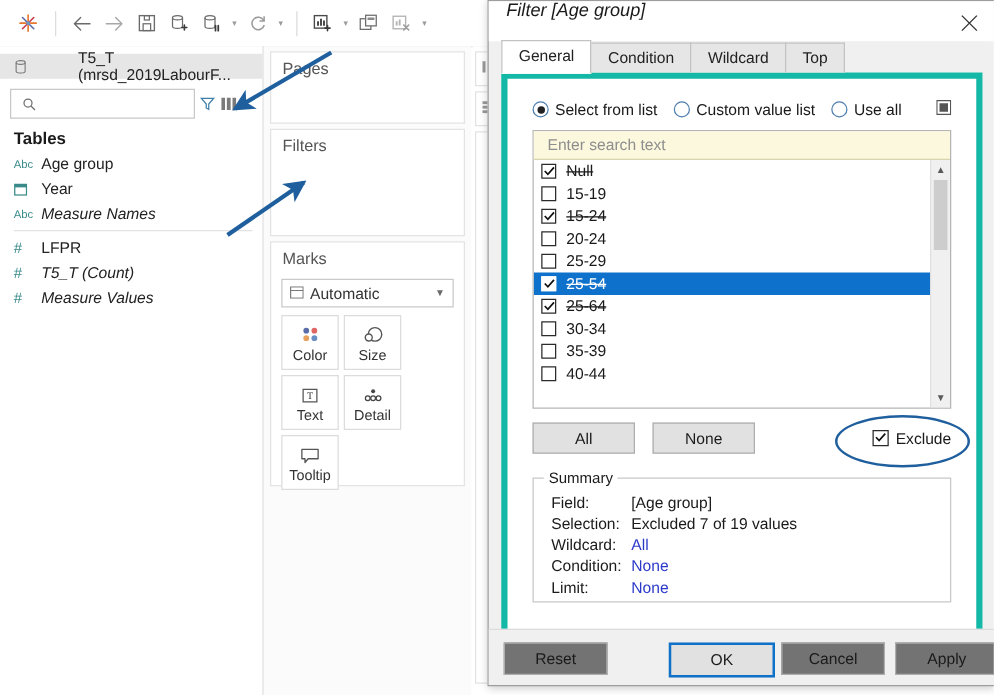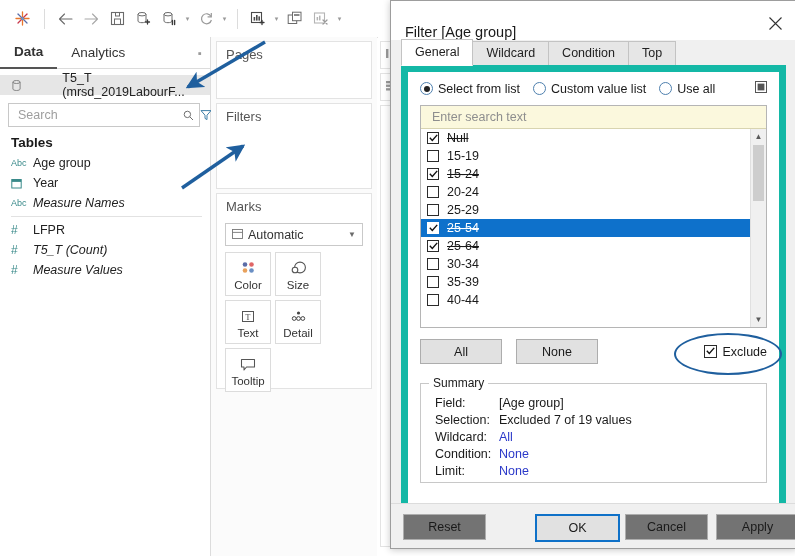--- a/index.html
+++ b/index.html
@@ -62,31 +62,31 @@
 
   
   #sheet{left:378px;top:37px;width:417px;height:519px;background:#fff;}
   .shelf{border:1px solid #e3e3e3;margin:4px 4px 0 2px;height:26px;display:flex;align-items:center;
          padding-left:4px;color:#9a9a9a;background:#fff;}
   #view-area{border:1px solid #e3e3e3;margin:4px 4px 0 2px;height:440px;background:#fff;}
 
   
   #dialog{left:390px;top:0;width:405px;height:547px;background:#f0f0f0;
           border:1px solid #9d9d9d;box-shadow:0 1px 7px rgba(0,0,0,.22);}
-  #dlg-titlebar{height:39px;background:#fff;display:flex;align-items:flex-end;}
+  #dlg-titlebar{height:32px;background:#fff;display:flex;align-items:flex-start;font-style:italic;}
   #dlg-title{margin-left:14px;font-size:14.5px;color:#1a1a1a;}
   #dlg-close{margin-left:auto;width:42px;height:34px;display:flex;align-items:center;justify-content:center;color:#333;}
   #dlg-body{margin:0 10px;background:#f0f0f0;}
 
   #dlg-tabs{display:flex;height:25px;align-items:flex-end;position:relative;z-index:2;}
   .dtab{height:23px;line-height:23px;padding:0 13px;font-size:12.5px;color:#222;
         border:1px solid #c3c3c3;border-bottom:none;background:#e6e6e6;margin-right:-1px;}
   .dtab.active{background:#fff;height:25px;line-height:25px;border-bottom:1px solid #fff;
                position:relative;margin-bottom:-1px;}
-  #dtab-panel{border:7px solid #14b8a6;background:#fff;padding:0;height:462px;position:relative;margin-top:0;}
+  #dtab-panel{border:5px solid #14b8a6;background:#fff;padding:8px;height:462px;position:relative;margin-top:0;}
 
   #radio-row{display:flex;align-items:center;height:33px;padding:0 12px;}
   .radio{display:flex;align-items:center;margin-right:13px;font-size:12.5px;color:#1a1a1a;}
   .rdot{width:13px;height:13px;border:1.4px solid #4e7fae;border-radius:50%;margin-right:5px;
         display:flex;align-items:center;justify-content:center;background:#fff;box-sizing:border-box;}
   .rdot .inner{width:6px;height:6px;border-radius:50%;background:#222;}
   #list-menu-icon{margin-left:auto;color:#444;}
 
   #listbox{margin:0 12px;border:1px solid #b5b5b5;background:#fff;}
   #search-field{height:22px;background:#fbf8dd;border-bottom:1px solid #d8d4b0;
@@ -217,41 +217,35 @@
         <rect x="1.5" y="2" width="10" height="10" fill="none" stroke="#b4b4b4" stroke-width="1.1"></rect>
         <rect x="3.6" y="6" width="1.5" height="3.4" fill="#b4b4b4"></rect>
         <rect x="6" y="4.6" width="1.5" height="4.8" fill="#b4b4b4"></rect>
         <path d="M10 9 L14 13 M14 9 L10 13" stroke="#9a9a9a" stroke-width="1.3" stroke-linecap="round"></path>
       </svg>
   </div>
   <div class="tb-caret">▾</div>
 </div>
 
 <div class="abs" id="data-pane">
-  <div id="pane-tabs">
-    <div class="pane-tab active">Data</div>
-    <div class="pane-tab">Analytics</div>
-    <div id="pane-tab-menu">▪</div>
-  </div>
 
   <div style="padding-top:6px;">
     <div class="ds-item selected">
       <span class="ds-icon">
         <svg width="9" height="11" viewBox="0 0 9 11">
             <ellipse cx="4.5" cy="2" rx="3.6" ry="1.5" fill="none" stroke="#7a7a7a" stroke-width=".9"></ellipse>
             <path d="M.9 2 V9 c0 .8 1.6 1.5 3.6 1.5 S8.1 9.8 8.1 9 V2" fill="none" stroke="#7a7a7a" stroke-width=".9"></path>
           </svg>
       </span>
       <span>T5_T (mrsd_2019LabourF...</span>
     </div>
   </div>
 
   <div id="search-row">
     <div id="search-box">
-      <input type="text" placeholder="Search" style="">
       <span class="sidebtn" style="width:14px">
         <svg width="11" height="11" viewBox="0 0 11 11">
             <circle cx="4.4" cy="4.4" r="3.2" fill="none" stroke="#6f6f6f" stroke-width="1"></circle>
             <line x1="6.8" y1="6.8" x2="10" y2="10" stroke="#6f6f6f" stroke-width="1"></line>
           </svg>
       </span>
     </div>
     <span class="sidebtn">
       <svg width="12" height="12" viewBox="0 0 12 12">
           <path d="M1 1.6 H11 L7 6.2 V10.6 L5 9.4 V6.2 Z" fill="none" stroke="#3f7fa8" stroke-width="1"></path>
@@ -407,22 +401,22 @@
     <span id="dlg-close">
       <svg width="15" height="15" viewBox="0 0 15 15">
           <path d="M1.5 1.5 L13.5 13.5 M13.5 1.5 L1.5 13.5" stroke="#333" stroke-width="1.1"></path>
         </svg>
     </span>
   </div>
 
   <div id="dlg-body">
     <div id="dlg-tabs">
       <div class="dtab active">General</div>
+      <div class="dtab">Condition</div>
       <div class="dtab">Wildcard</div>
-      <div class="dtab">Condition</div>
       <div class="dtab">Top</div>
     </div>
 
     <div id="dtab-panel">
 
       <div id="radio-row">
         <label class="radio">
           <span class="rdot">
               <span class="inner"></span>
             </span>

